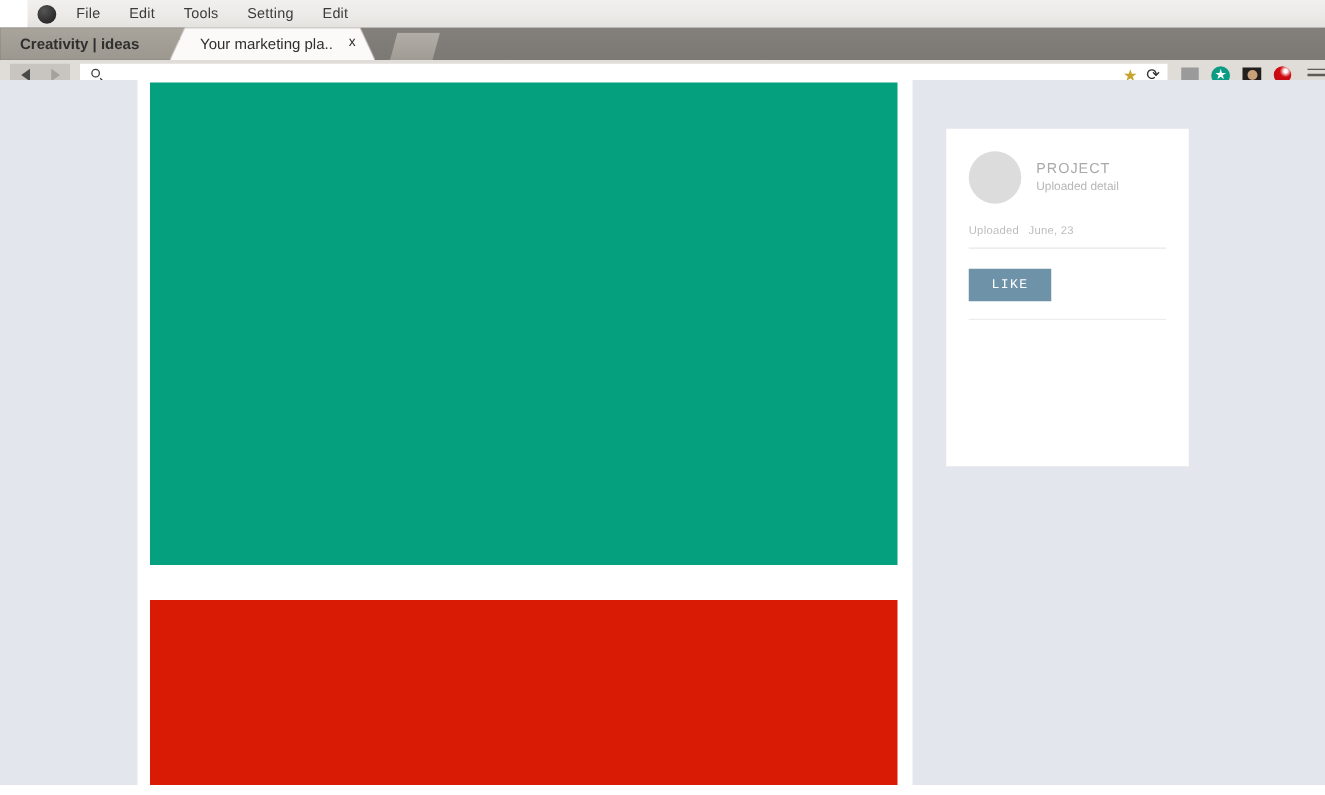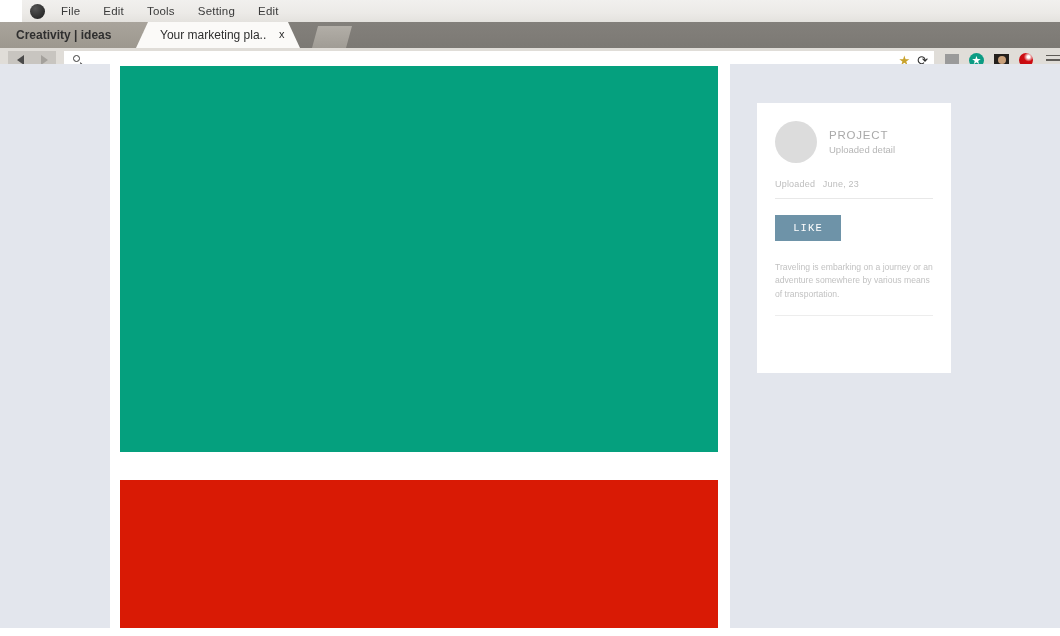--- a/index.html
+++ b/index.html
@@ -435,19 +435,18 @@
 
       <div class="uploaded-row">
         <span>Uploaded</span>
         <span>June, 23</span>
       </div>
 
       <div class="divider"></div>
 
       <button class="like-button" style="background: rgb(110, 147, 168); font-family: Liberation Mono, monospace;">LIKE</button>
 
-      <div class="card-body">Traveling is embarking on a journey or an adventure somewhere by various means of transportation.</div>
 
       <div class="divider-bottom"></div>
     </div>
 
   </div>
 </div>
 
 </body></html>

